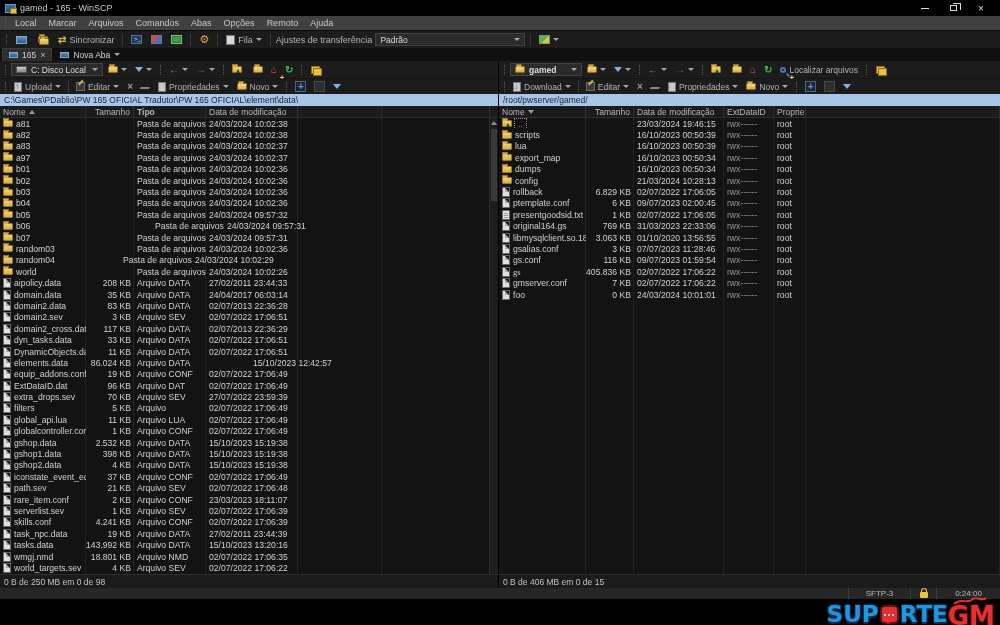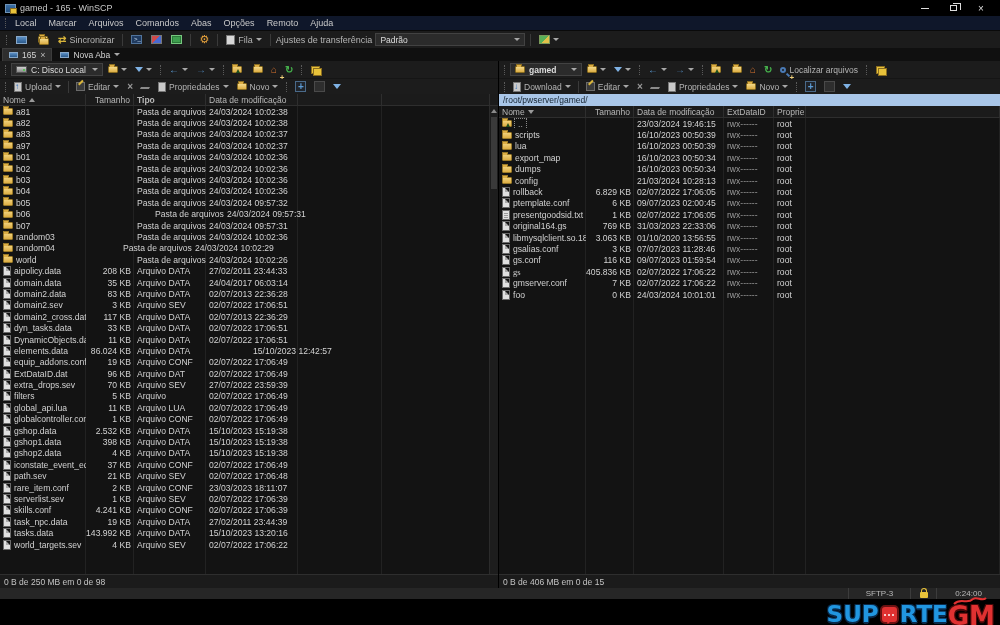--- a/index.html
+++ b/index.html
@@ -11,21 +11,21 @@
   .titlebar { height:16px; display:flex; align-items:center; padding:0 5px; background:#000; font-size:9px; color:#c8c8c8; gap:4px; }
   .appicon { width:11px; height:9px; background:linear-gradient(#3a6ea5,#24507e); border:1px solid #6f94b8; position:relative; flex:none; }
   .appicon::after { content:""; position:absolute; right:-2px; bottom:-2px; width:5px; height:4px; background:#e8c23a; border:1px solid #8a6d20; }
   .winctl { margin-left:auto; display:flex; align-items:center; gap:0; }
   .wbtn { width:28px; height:14px; display:flex; align-items:center; justify-content:center; color:#ddd; font-size:10px; }
   .min-glyph { width:8px; height:1px; background:#ddd; }
   .restore-glyph { width:7px; height:6px; border:1px solid #ddd; position:relative; }
   .restore-glyph::before { content:""; position:absolute; top:-3px; left:2px; width:7px; height:6px; border:1px solid #ddd; border-bottom:none; border-left:none; }
 
   
-  .menubar { height:14px; background:#0f172a; display:flex; align-items:center; font-size:9px; color:#c9c9c9; padding-left:2px; }
+  .menubar { height:14px; background:#404040; display:flex; align-items:center; font-size:9px; color:#c9c9c9; padding-left:2px; }
   .menubar .item { padding:0 6px; height:100%; display:flex; align-items:center; }
   .grip { width:0; height:10px; border-left:1px dotted #5a5a5a; margin:0 3px; flex:none; }
 
   
   .maintb { height:18px; background:#1c1c1c; display:flex; align-items:center; font-size:9px; color:#b5b5b5; padding:0 3px; gap:3px; border-top:1px solid #0a0a0a; }
   .tbtn { display:flex; align-items:center; gap:3px; padding:1px 3px; height:15px; }
   .sep { width:0; height:12px; border-left:1px solid #3a3a3a; margin:0 2px; }
   .caret { width:0; height:0; border-left:3px solid transparent; border-right:3px solid transparent; border-top:3px solid #a8a8a8; flex:none; }
 
   
@@ -305,20 +305,21 @@
         <span class="tbtn">
             <span class="plus-ic ic">+</span>
           </span>
         <span class="tbtn">
             <span class="blank-ic ic"></span>
           </span>
         <span class="tbtn">
             <span class="funnel ic"></span>
           </span>
       </div>
+      <div class="pathbar">C:\Games\PDablio\PW 165 OFICIAL Tradutor\PW 165 OFICIAL\element\data\</div>
       <div class="filelist">
         <div class="cols-header">
             <div class="hcell" style="width: 86px;">
               <span>Nome</span>
               <span class="sort-asc"></span>
             </div>
             <div class="hcell right" style="width: 48px;">
               <span>Tamanho</span>
             </div>
             <div class="hcell" style="width: 72px; font-weight: bold;">
@@ -749,20 +750,31 @@
               <div class="cell" style="width: 108px;"></div>
             </div>
             <div class="frow">
               <div class="cell" style="width: 86px;">
                 <span class="ficon file"></span>
                 <span>tasks.data</span>
               </div>
               <div class="cell right" style="width: 48px;">143.992 KB</div>
               <div class="cell" style="width: 72px;">Arquivo DATA</div>
               <div class="cell" style="width: 92px;">15/10/2023 13:20:16</div>
+              <div class="cell" style="width: 84px;"></div>
+              <div class="cell" style="width: 108px;"></div>
+            </div>
+            <div class="frow">
+              <div class="cell" style="width: 86px;">
+                <span class="ficon file"></span>
+                <span>wmgj.nmd</span>
+              </div>
+              <div class="cell right" style="width: 48px;">18.801 KB</div>
+              <div class="cell" style="width: 72px;">Arquivo NMD</div>
+              <div class="cell" style="width: 92px;">02/07/2022 17:06:35</div>
               <div class="cell" style="width: 84px;"></div>
               <div class="cell" style="width: 108px;"></div>
             </div>
             <div class="frow">
               <div class="cell" style="width: 86px;">
                 <span class="ficon file"></span>
                 <span>world_targets.sev</span>
               </div>
               <div class="cell right" style="width: 48px;">4 KB</div>
               <div class="cell" style="width: 72px;">Arquivo SEV</div>

